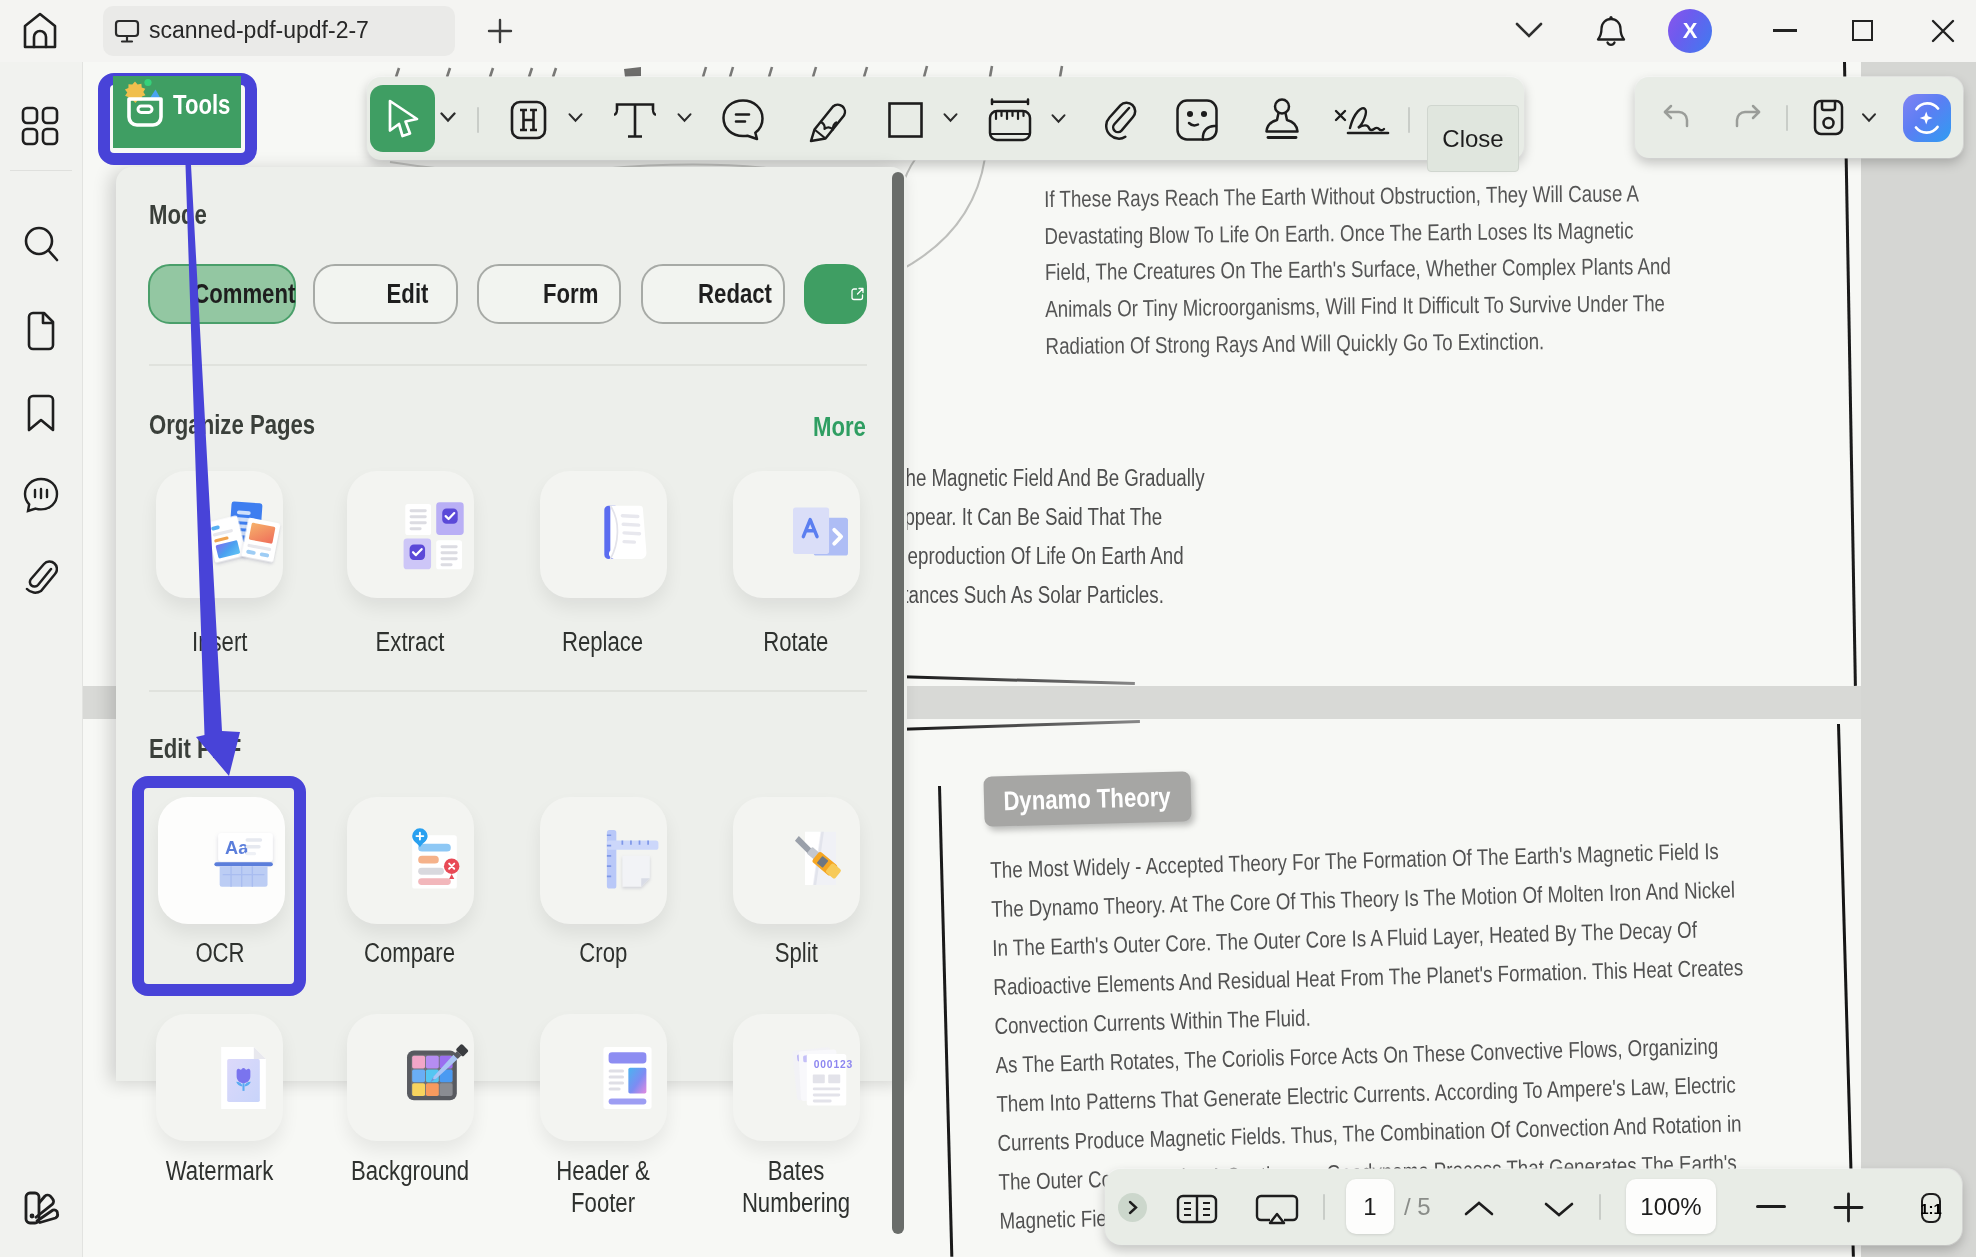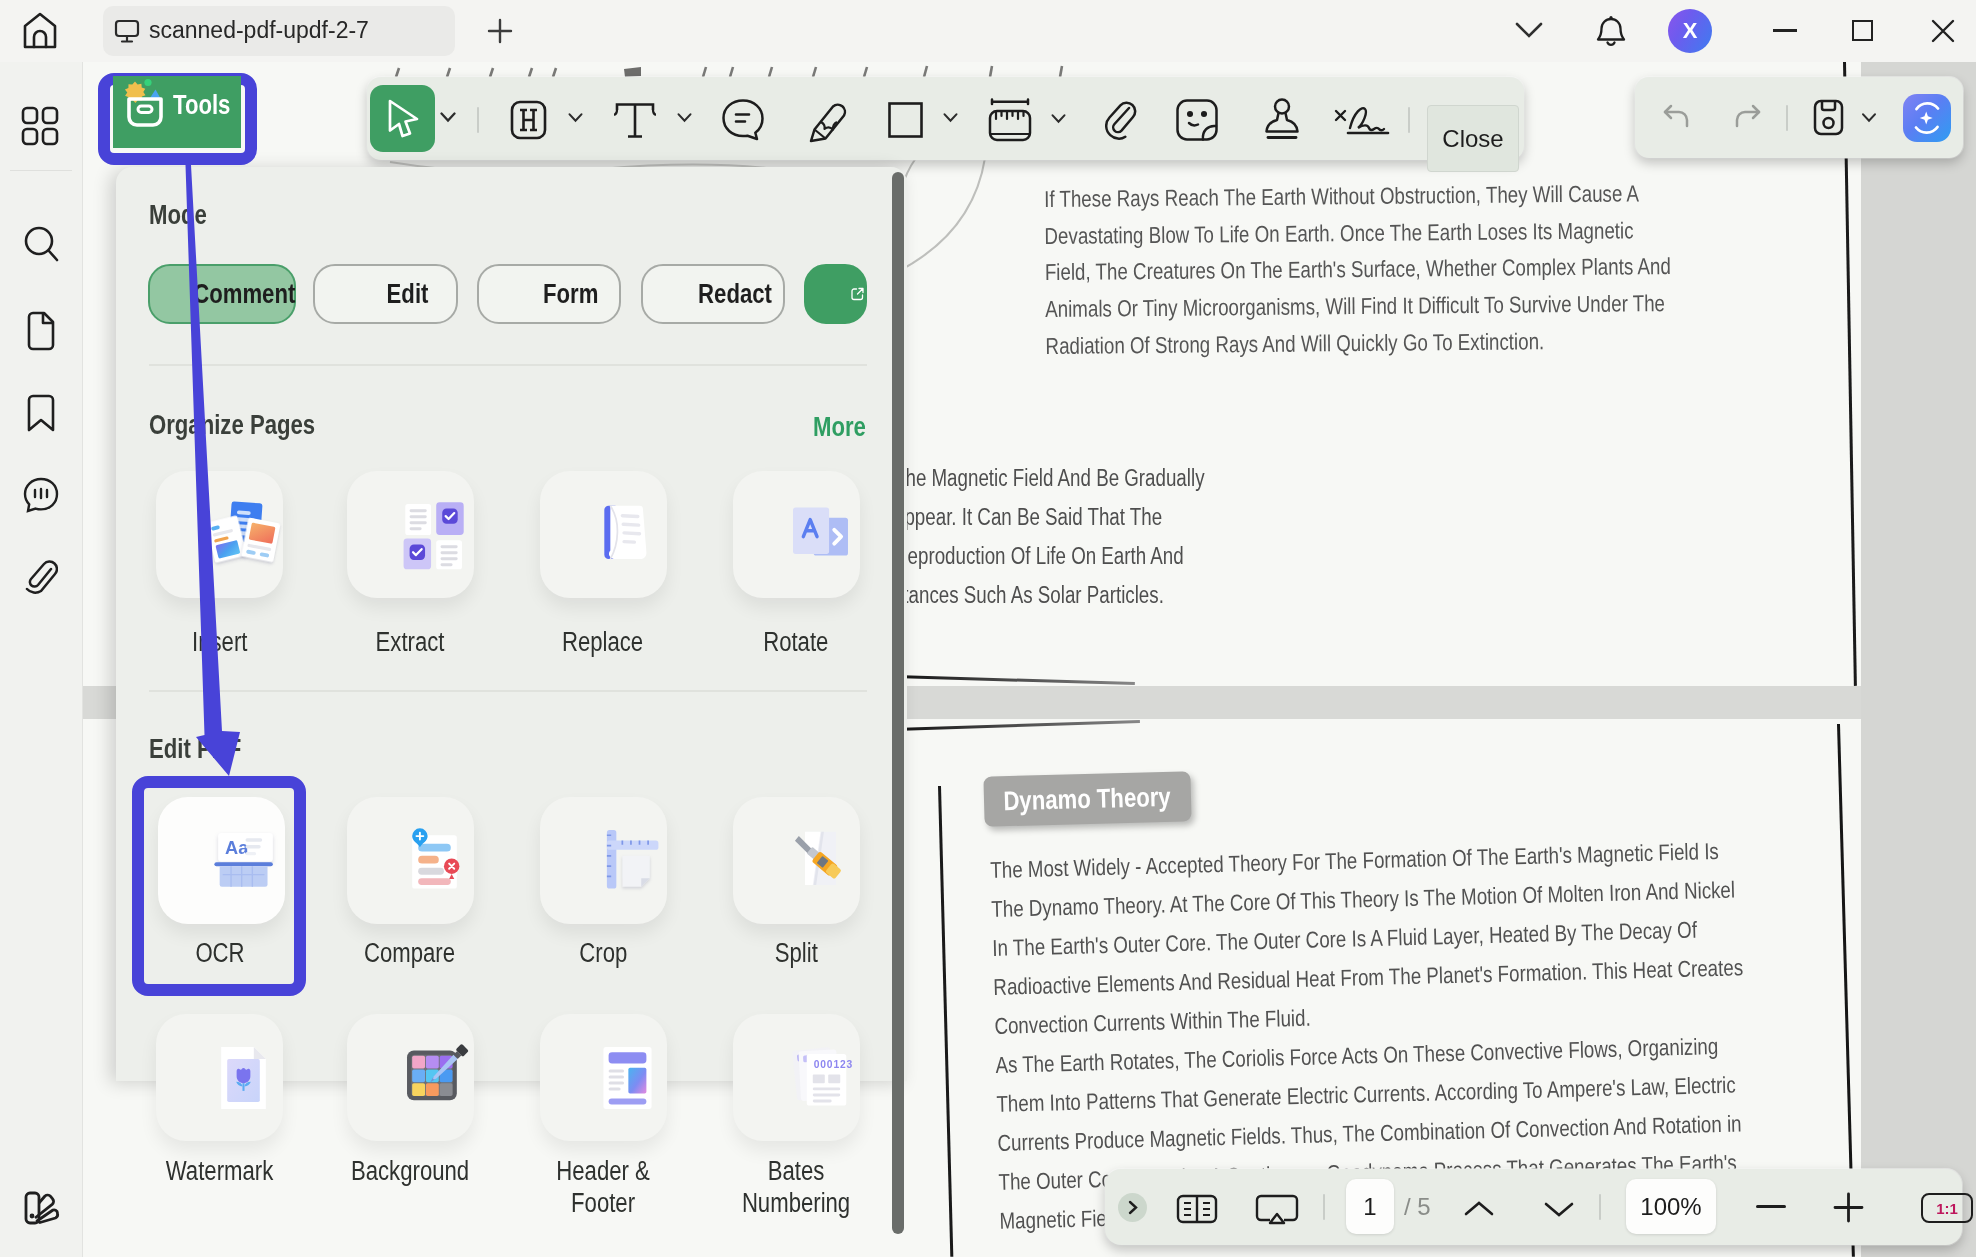--- a/index.html
+++ b/index.html
@@ -560,21 +560,21 @@
     </svg>
   <svg class="tbi" style="left:438px;top:33px" width="32" height="16" viewBox="0 0 32 16" fill="none" stroke="#1d1d1d" stroke-width="2.6" stroke-linecap="round">
       <path d="M 3 2 L 16 13 L 29 2"></path>
     </svg>
   <div class="vdiv" style="left:494px;top:25px;height:26px;"></div>
   <div class="tbi" style="left:521px;top:10px;width:90px;height:55px;background:#fdfdfc;border-radius:10px;box-shadow:0 1px 3px rgba(0,0,0,.12);display:flex;align-items:center;justify-content:center;font-size:24px;color:#1d1d1d;">100%</div>
   <div class="tbi" style="left:651px;top:36px;width:30px;height:3.4px;background:#1d1d1d;border-radius:2px;"></div>
   <svg class="tbi" style="left:728px;top:23px" width="31" height="31" viewBox="0 0 31 31" stroke="#1d1d1d" stroke-width="2.8" stroke-linecap="round">
       <path d="M 15.5 2 V 29 M 2 15.5 H 29"></path>
     </svg>
-  <div class="tbi" style="left:816px;top:24px;width:52px;height:30px;border:2.6px solid #1d1d1d;border-radius:8px;display:flex;align-items:center;justify-content:center;font-size:15px;font-weight:700;color:#be185d;letter-spacing:0;">1:1</div>
+  <div class="tbi" style="left:816px;top:24px;width:20px;height:30px;border:2.6px solid #1d1d1d;border-radius:8px;display:flex;align-items:center;justify-content:center;font-size:15px;font-weight:700;color:#000000;letter-spacing:0;">1:1</div>
 </div>
 
 <div class="bluebox" style="left:98px; top:73px; width:159px; height:92px;"></div>
 <div class="abs" style="left:113px; top:76px; width:128px; height:72px; background:#3f9e63; border-radius:0;">
   <svg style="position:absolute;left:0;top:0" width="128" height="61" viewBox="0 0 128 61">
     <path d="M 22 5.5 l 2.6 2.9 l 3.8 -.7 l .3 3.8 l 3.6 1.3 l -2 3.2 l 2.2 3.2 l -3.6 1.4 l -.2 3.9 l -3.8 -.5 l -2.4 3 l -2.7 -2.8 l -3.7 .9 l -.5 -3.9 l -3.5 -1.5 l 2.2 -3.2 l -2.4 -3 l 3.5 -1.4 l .1 -3.9 l 3.8 .4 Z" fill="#f0bf4d"></path>
     <circle cx="35" cy="6.5" r="3.6" fill="#35d27a"></circle>
     <path d="M 37 22 l 5.5 -8.5 l 4.8 8.5 z" fill="#4aa3f0"></path>
     <g fill="none" stroke="#fff" stroke-width="3.6" stroke-linejoin="round">
       <path d="M 16 23 H 48 V 41 a 8 8 0 0 1 -8 8 H 24 a 8 8 0 0 1 -8 -8 Z"></path>

